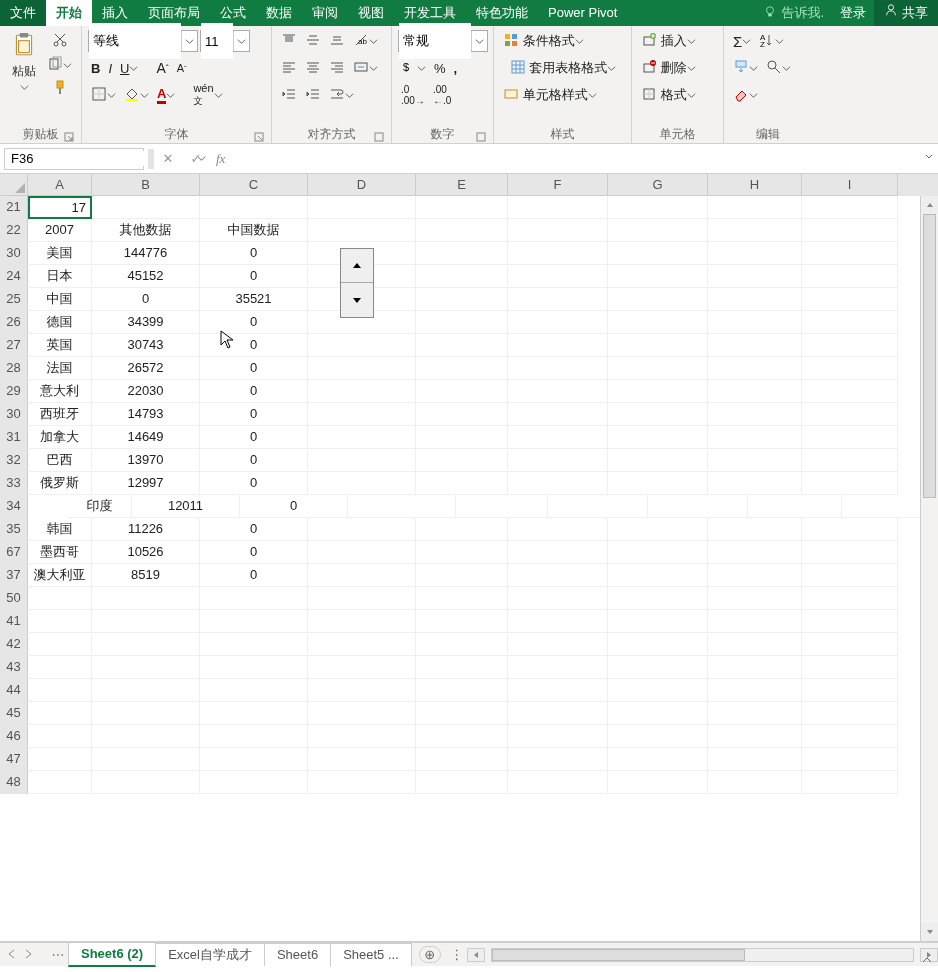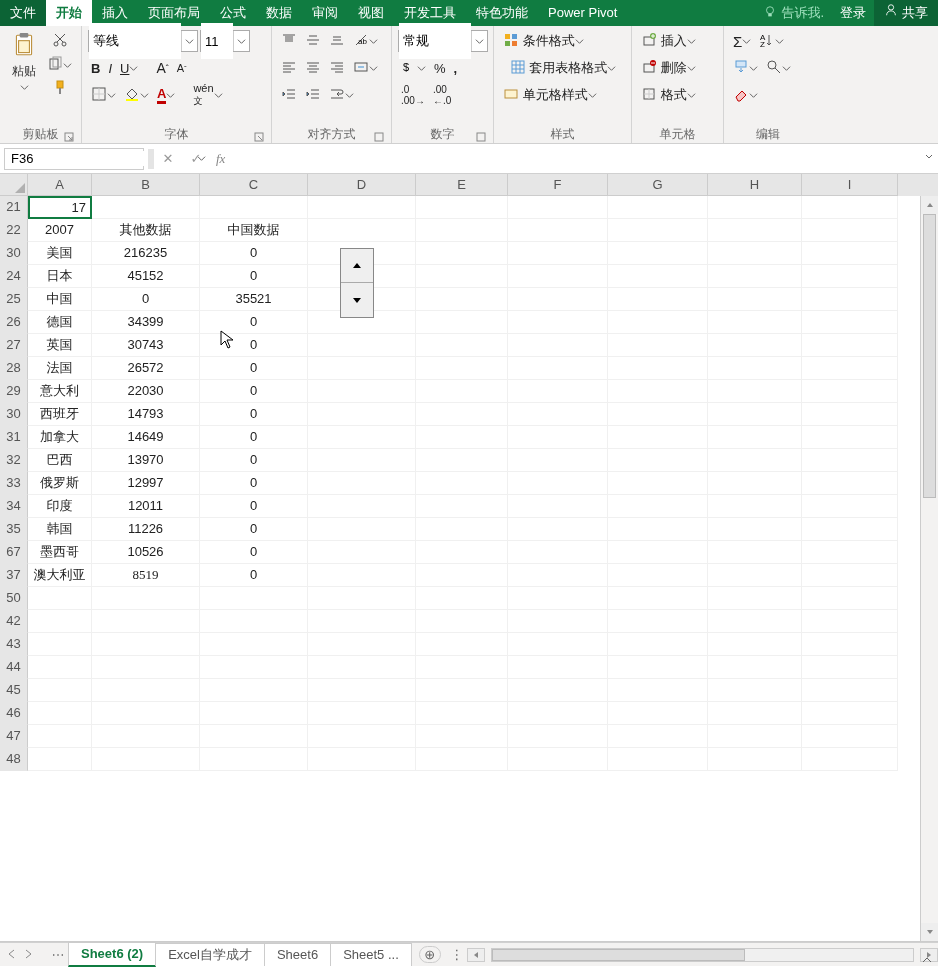--- a/index.html
+++ b/index.html
@@ -519,21 +519,21 @@
         <div class="cell" style="width: 108px;"></div>
         <div class="cell" style="width: 92px;"></div>
         <div class="cell" style="width: 100px;"></div>
         <div class="cell" style="width: 100px;"></div>
         <div class="cell" style="width: 94px;"></div>
         <div class="cell" style="width: 96px;"></div>
       </div>
       <div class="rw">
         <div class="rh">30</div>
         <div class="cell" style="width: 64px;">美国</div>
-        <div class="cell" style="width: 108px;">216235</div>
+        <div class="cell" style="width: 108px;">144776</div>
         <div class="cell" style="width: 108px;">0</div>
         <div class="cell" style="width: 108px;"></div>
         <div class="cell" style="width: 92px;"></div>
         <div class="cell" style="width: 100px;"></div>
         <div class="cell" style="width: 100px;"></div>
         <div class="cell" style="width: 94px;"></div>
         <div class="cell" style="width: 96px;"></div>
       </div>
       <div class="rw">
         <div class="rh">24</div>
@@ -650,21 +650,21 @@
         <div class="cell" style="width: 108px;">0</div>
         <div class="cell" style="width: 108px;"></div>
         <div class="cell" style="width: 92px;"></div>
         <div class="cell" style="width: 100px;"></div>
         <div class="cell" style="width: 100px;"></div>
         <div class="cell" style="width: 94px;"></div>
         <div class="cell" style="width: 96px;"></div>
       </div>
       <div class="rw">
         <div class="rh">34</div>
-        <div class="cell" style="width: 64px;">印度</div>
+        <div class="cell" style="width: 64px; margin-left: 40px;">印度</div>
         <div class="cell" style="width: 108px;">12011</div>
         <div class="cell" style="width: 108px;">0</div>
         <div class="cell" style="width: 108px;"></div>
         <div class="cell" style="width: 92px;"></div>
         <div class="cell" style="width: 100px;"></div>
         <div class="cell" style="width: 100px;"></div>
         <div class="cell" style="width: 94px;"></div>
         <div class="cell" style="width: 96px;"></div>
       </div>
       <div class="rw">
@@ -687,31 +687,43 @@
         <div class="cell" style="width: 108px;"></div>
         <div class="cell" style="width: 92px;"></div>
         <div class="cell" style="width: 100px;"></div>
         <div class="cell" style="width: 100px;"></div>
         <div class="cell" style="width: 94px;"></div>
         <div class="cell" style="width: 96px;"></div>
       </div>
       <div class="rw">
         <div class="rh">37</div>
         <div class="cell" style="width: 64px;">澳大利亚</div>
-        <div class="cell" style="width: 108px; font-family: Liberation Serif, serif;">8519</div>
+        <div class="cell" style="width: 108px;">8519</div>
         <div class="cell" style="width: 108px;">0</div>
         <div class="cell" style="width: 108px;"></div>
         <div class="cell" style="width: 92px;"></div>
         <div class="cell" style="width: 100px;"></div>
         <div class="cell" style="width: 100px;"></div>
         <div class="cell" style="width: 94px;"></div>
         <div class="cell" style="width: 96px;"></div>
       </div>
       <div class="rw">
         <div class="rh">50</div>
+        <div class="cell" style="width: 64px;"></div>
+        <div class="cell" style="width: 108px;"></div>
+        <div class="cell" style="width: 108px;"></div>
+        <div class="cell" style="width: 108px;"></div>
+        <div class="cell" style="width: 92px;"></div>
+        <div class="cell" style="width: 100px;"></div>
+        <div class="cell" style="width: 100px;"></div>
+        <div class="cell" style="width: 94px;"></div>
+        <div class="cell" style="width: 96px;"></div>
+      </div>
+      <div class="rw">
+        <div class="rh">41</div>
         <div class="cell" style="width: 64px;"></div>
         <div class="cell" style="width: 108px;"></div>
         <div class="cell" style="width: 108px;"></div>
         <div class="cell" style="width: 108px;"></div>
         <div class="cell" style="width: 92px;"></div>
         <div class="cell" style="width: 100px;"></div>
         <div class="cell" style="width: 100px;"></div>
         <div class="cell" style="width: 94px;"></div>
         <div class="cell" style="width: 96px;"></div>
       </div>

